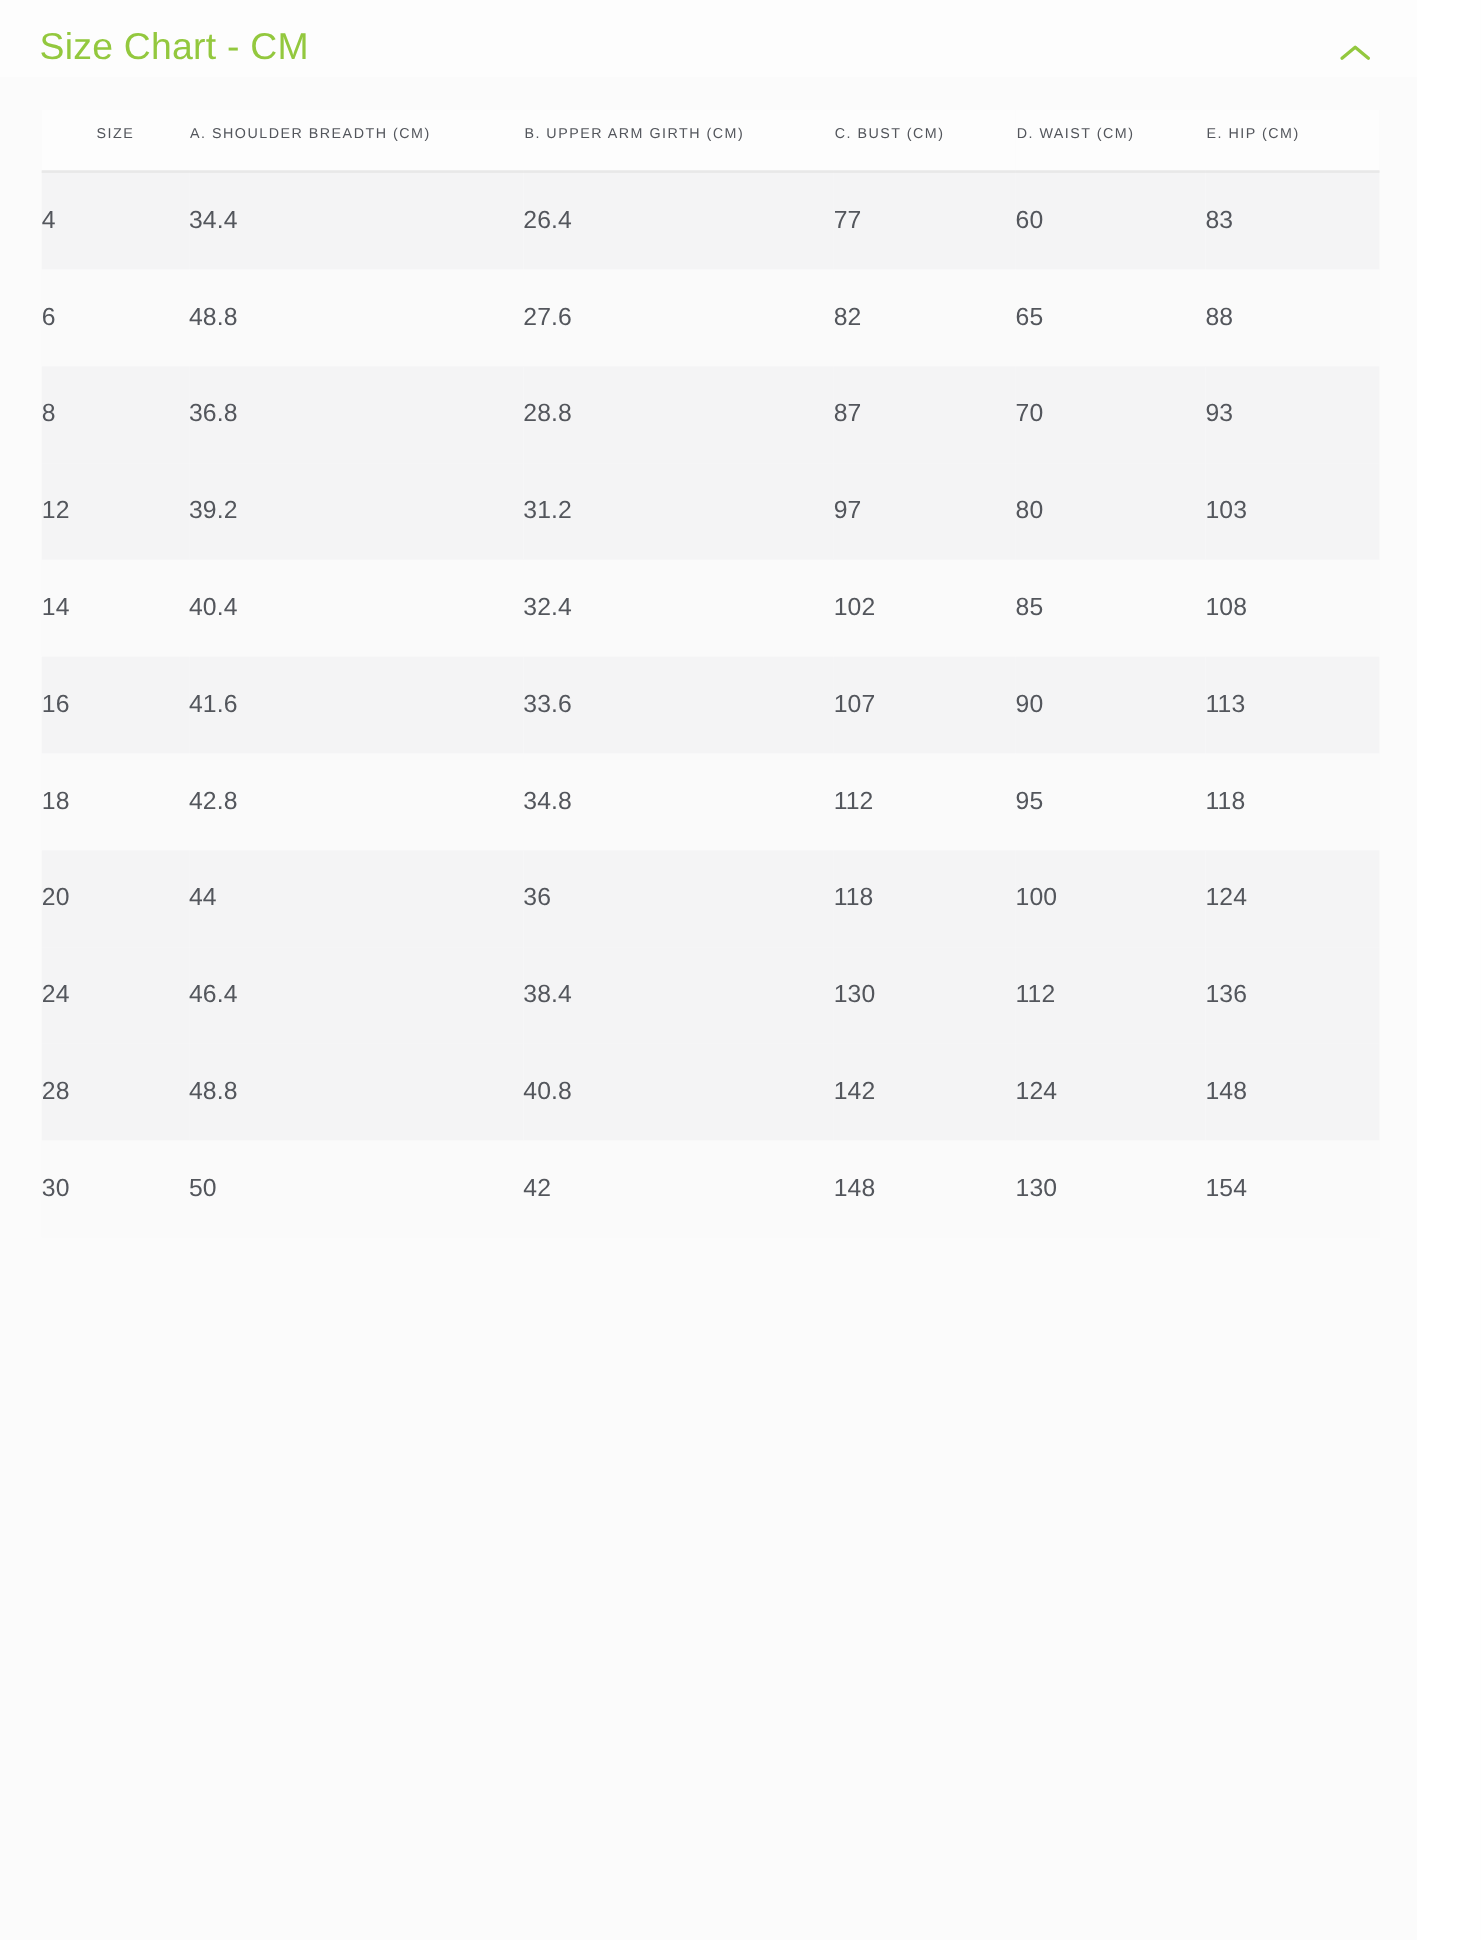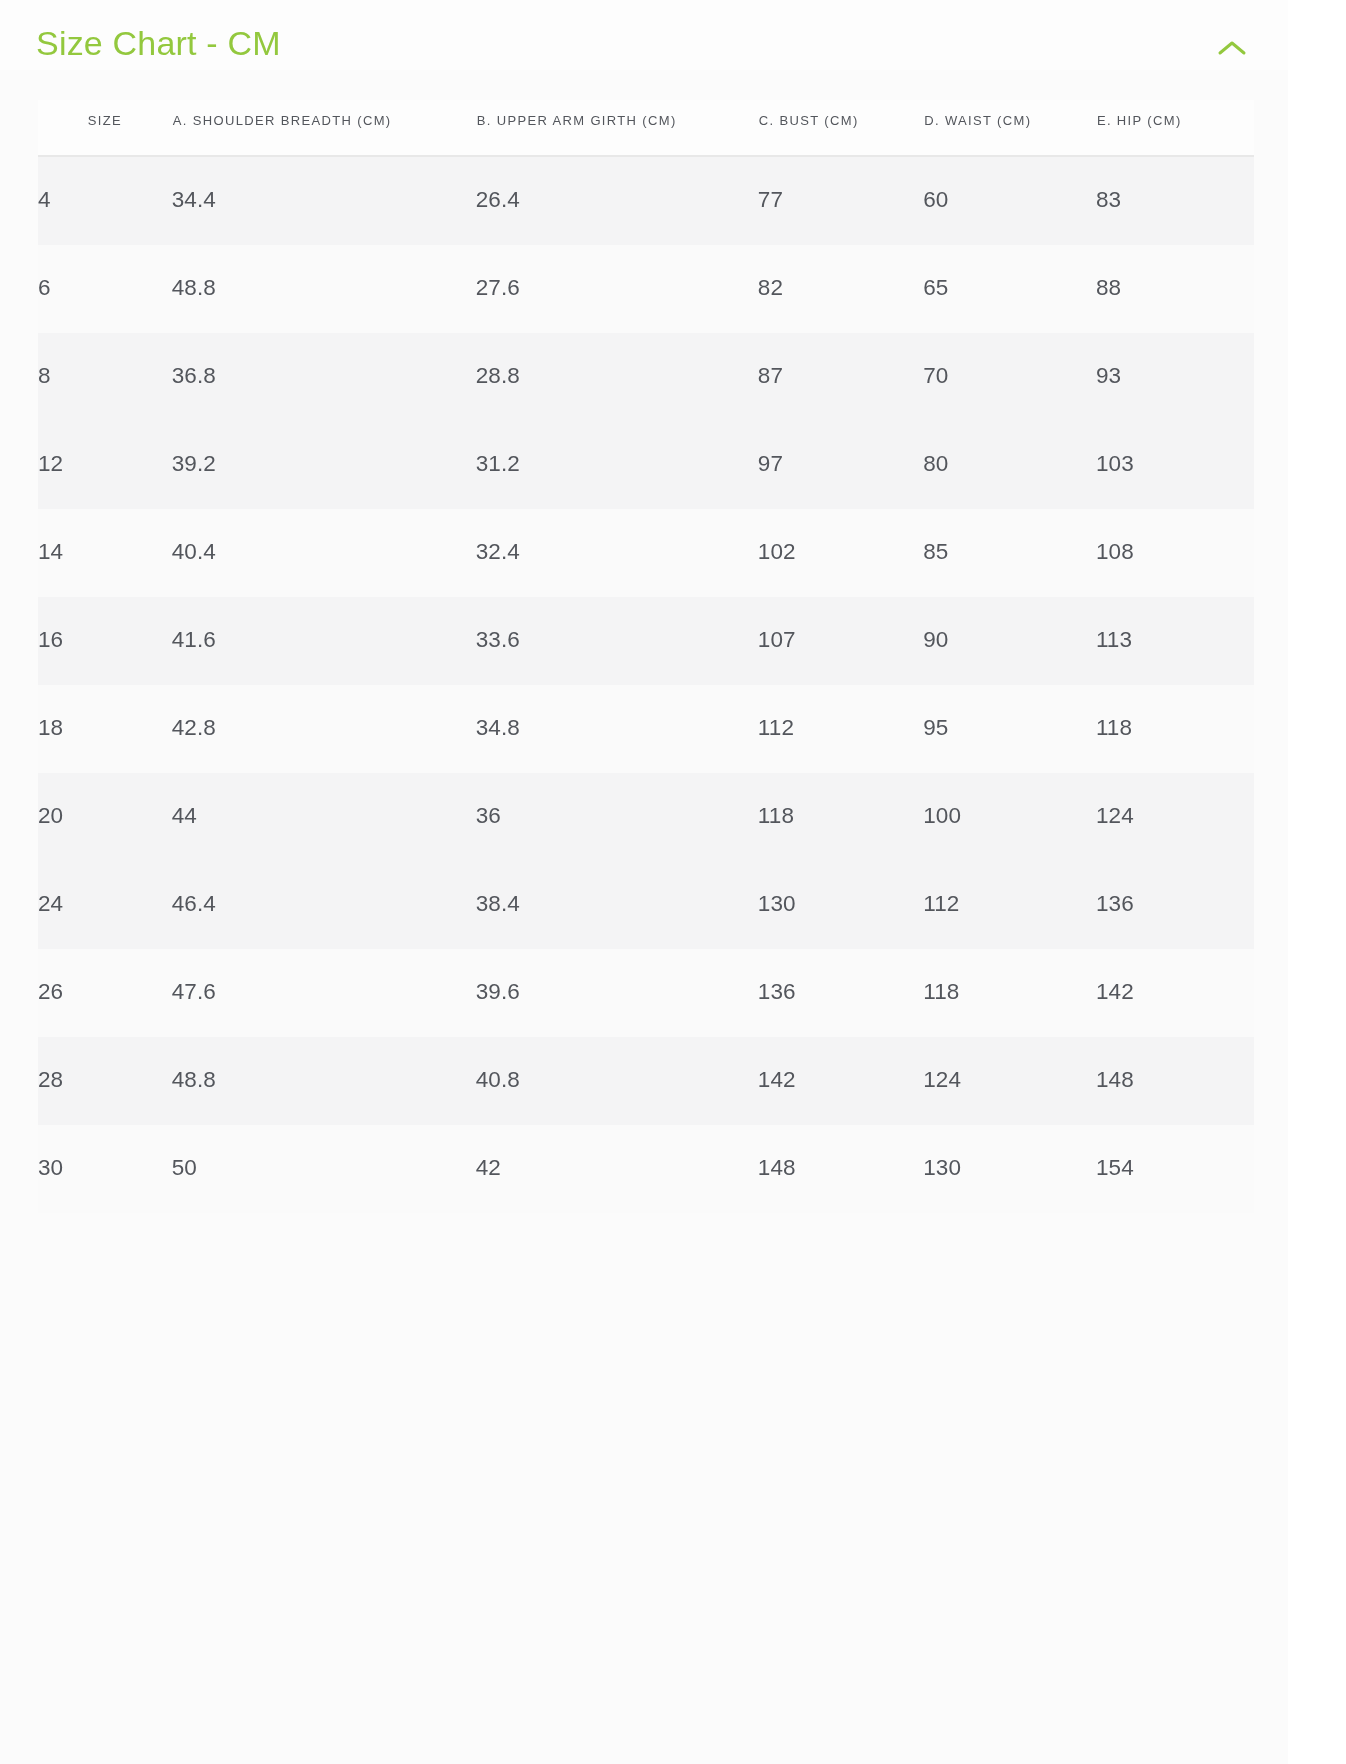--- a/index.html
+++ b/index.html
@@ -241,28 +241,20 @@
             <td>124</td>
           </tr>
           <tr class="odd-row">
             <td>24</td>
             <td>46.4</td>
             <td>38.4</td>
             <td>130</td>
             <td>112</td>
             <td>136</td>
           </tr>
-          <tr class="even-row">
-            <td>26</td>
-            <td>47.6</td>
-            <td>39.6</td>
-            <td>136</td>
-            <td>118</td>
-            <td>142</td>
-          </tr>
           <tr class="odd-row">
             <td>28</td>
             <td>48.8</td>
             <td>40.8</td>
             <td>142</td>
             <td>124</td>
             <td>148</td>
           </tr>
           <tr class="even-row">
             <td>30</td>

